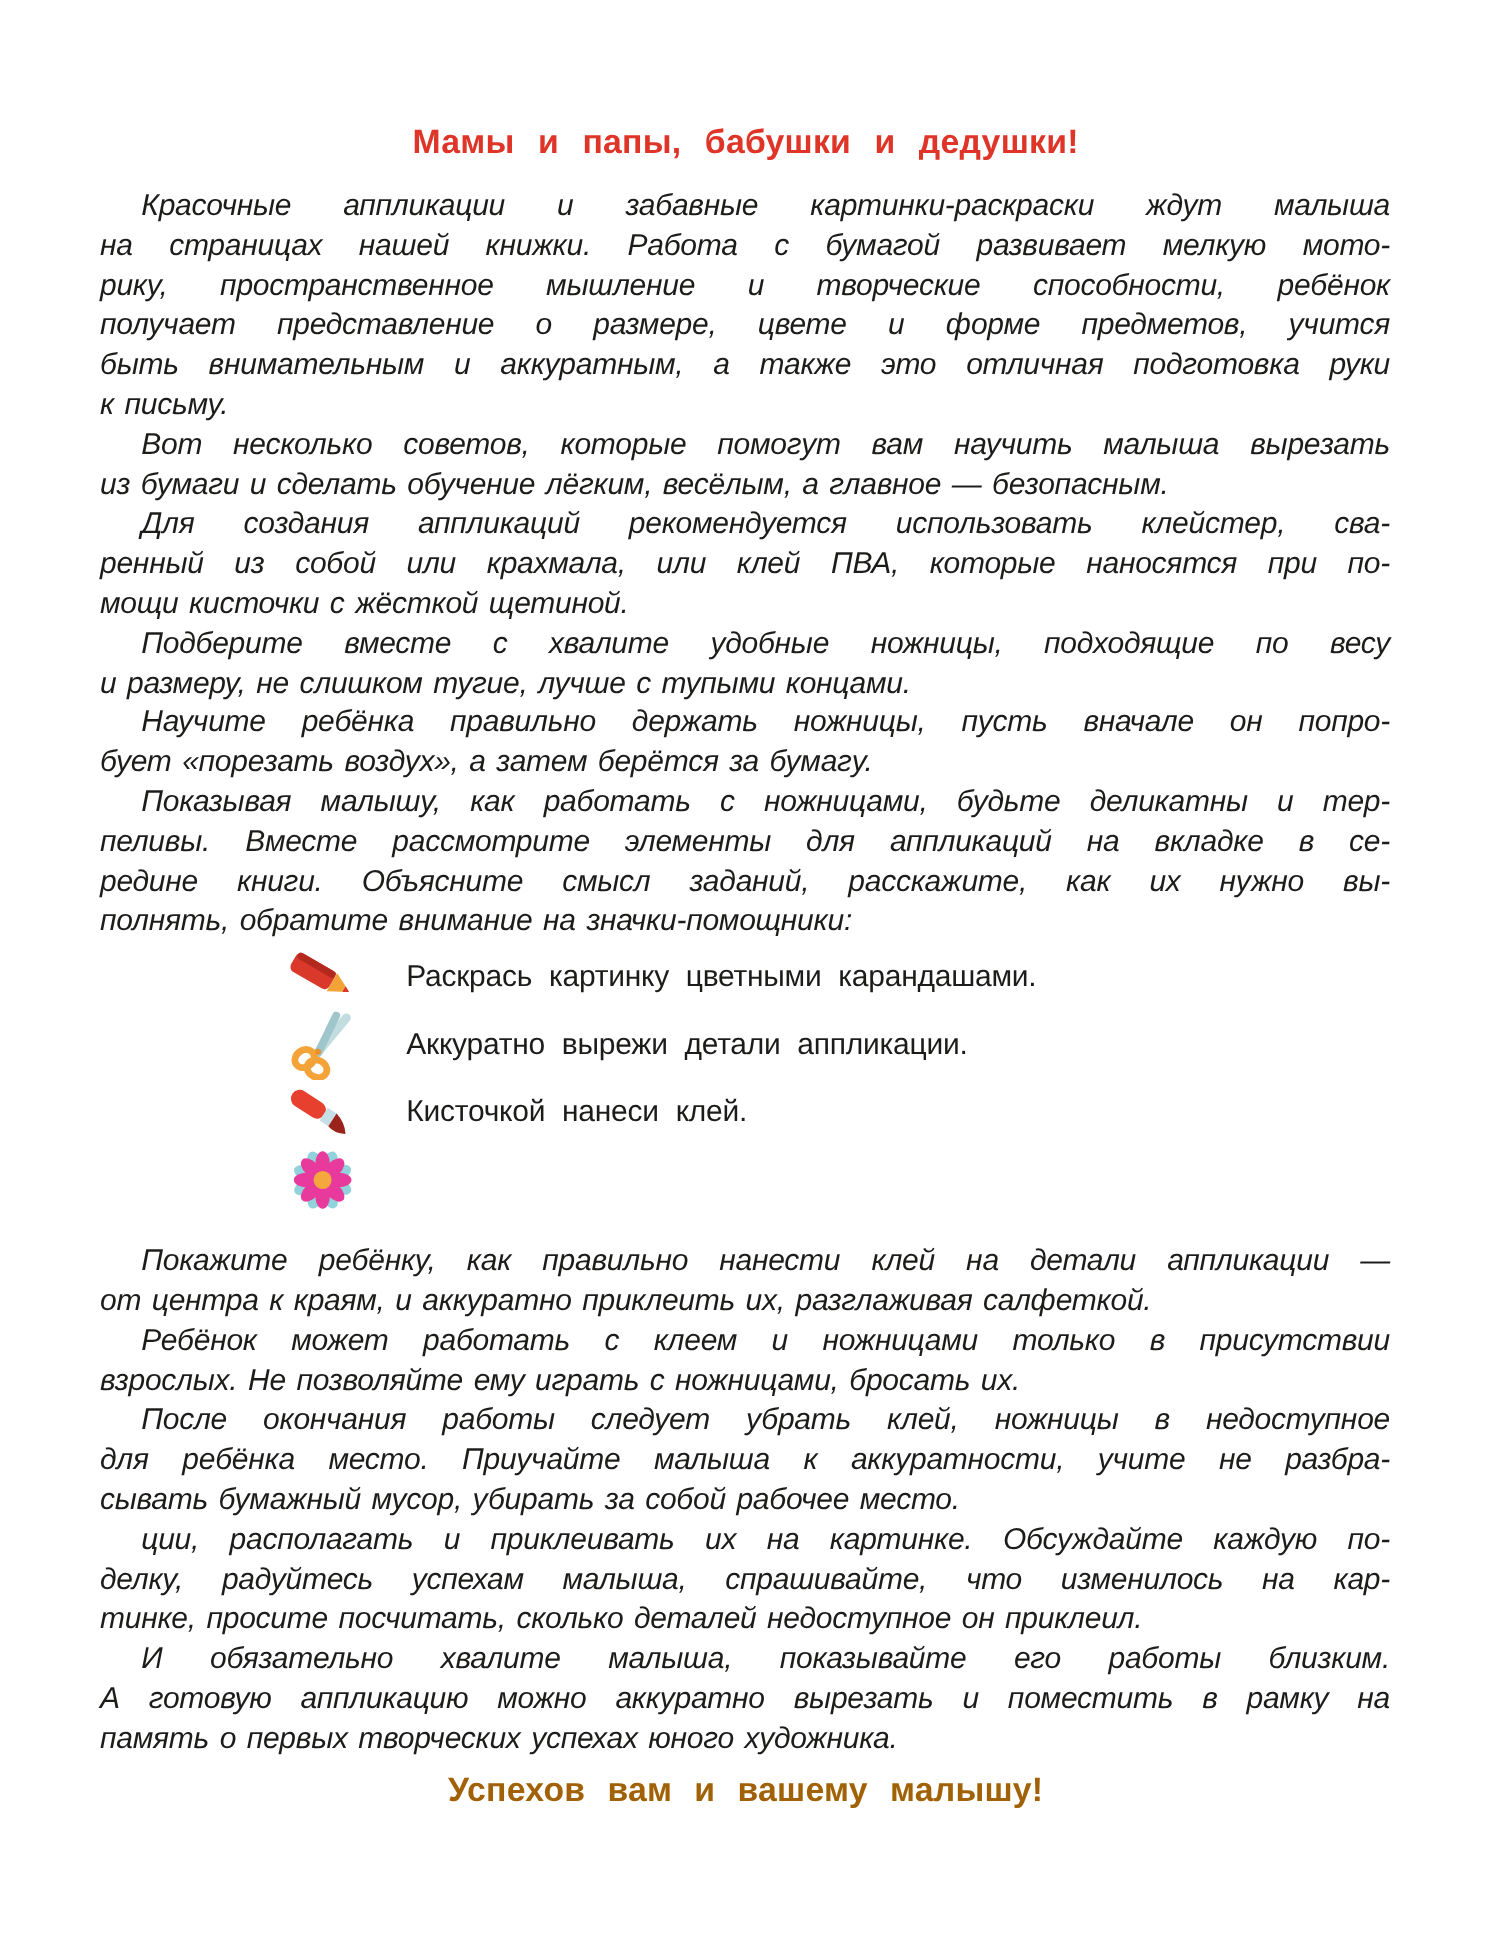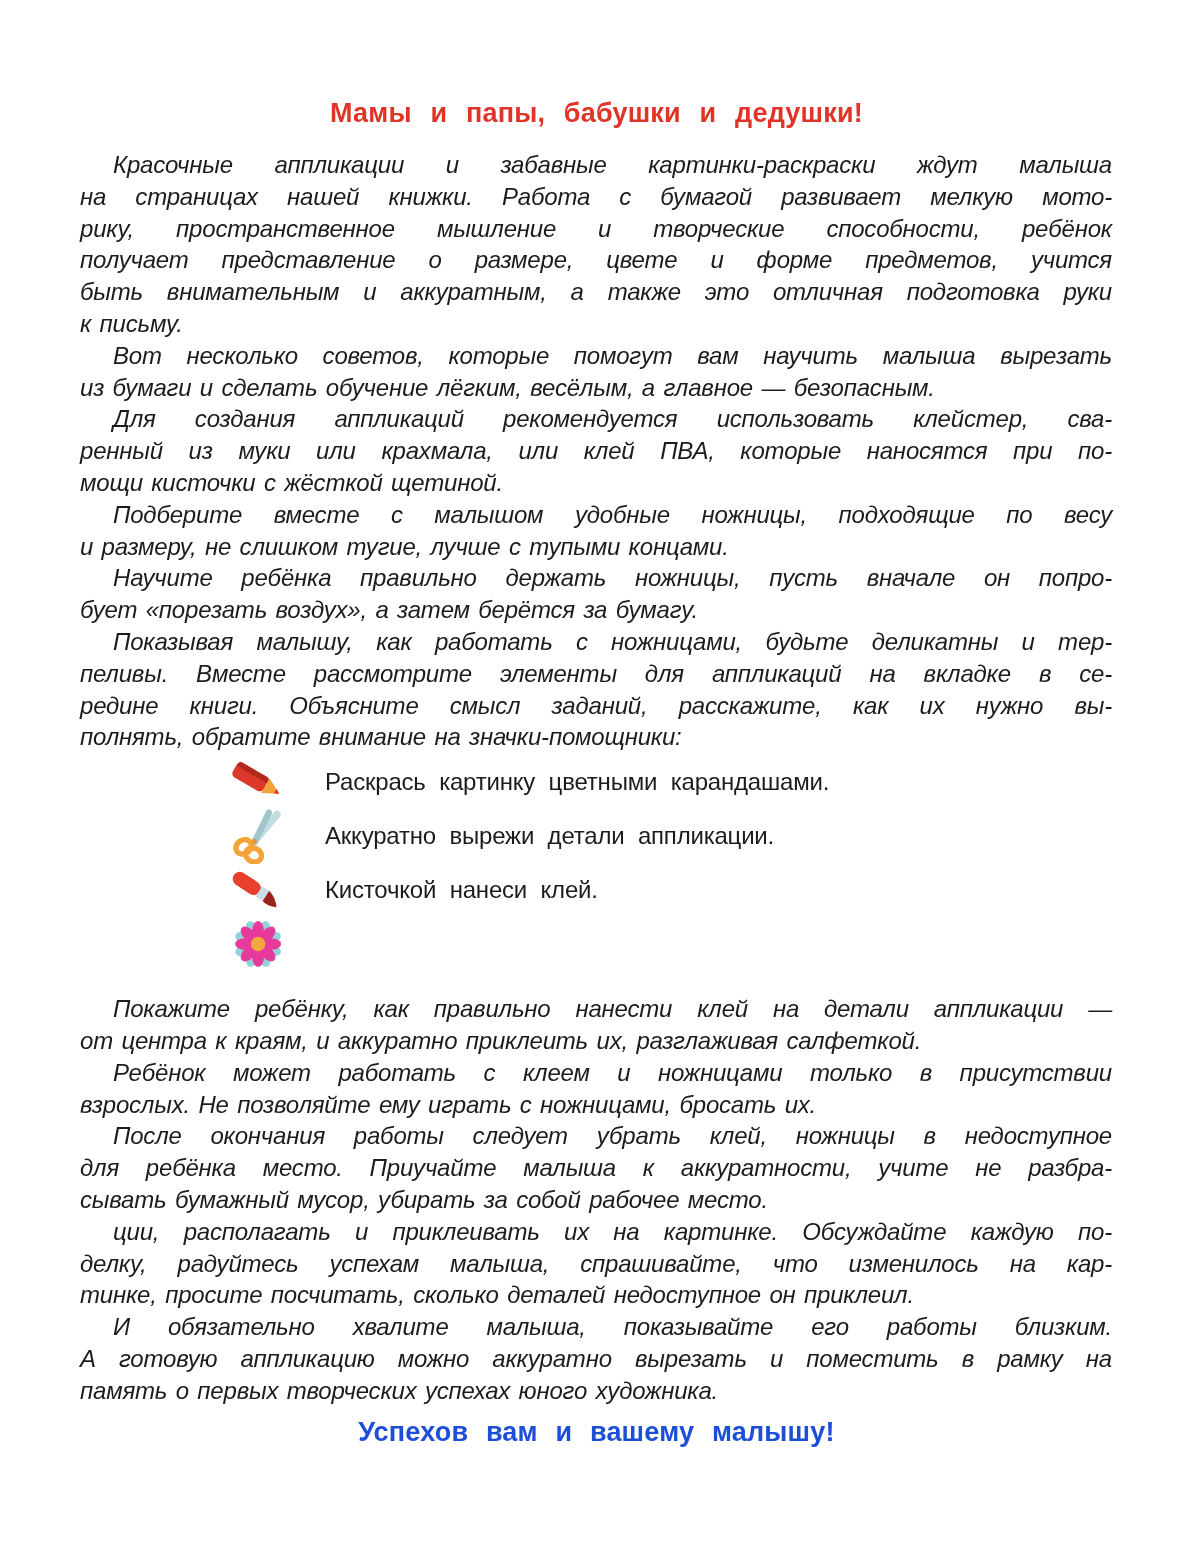--- a/index.html
+++ b/index.html
@@ -64,21 +64,21 @@
     word-spacing: 7px;
     white-space: nowrap;
     text-align: right;
   }
   .footer {
     margin-top: 10px;
     text-align: center;
     font-size: 27px;
     line-height: 30px;
     font-weight: bold;
-    color: #1d4ed8;
+    color: #a16207;
     word-spacing: 10px;
     letter-spacing: 0.2px;
   }
 </style>
 </head>
 <body>
 
 <div class="page">
 
   <h1 class="heading">Мамы и папы, бабушки и дедушки!</h1>
@@ -91,25 +91,25 @@
       <div class="line">получает представление о размере, цвете и форме предметов, учится</div>
       <div class="line">быть внимательным и аккуратным, а также это отличная подготовка руки</div>
       <div class="line">к письму.</div>
     </div>
     <div class="para">
       <div class="line">Вот несколько советов, которые помогут вам научить малыша вырезать</div>
       <div class="line">из бумаги и сделать обучение лёгким, весёлым, а главное — безопасным.</div>
     </div>
     <div class="para">
       <div class="line">Для создания аппликаций рекомендуется использовать клейстер, сва-</div>
-      <div class="line">ренный из муки или крахмала, или клей ПВА, которые наносятся при по-</div>
+      <div class="line">ренный из собой или крахмала, или клей ПВА, которые наносятся при по-</div>
       <div class="line">мощи кисточки с жёсткой щетиной.</div>
     </div>
     <div class="para">
-      <div class="line">Подберите вместе с малышом удобные ножницы, подходящие по весу</div>
+      <div class="line">Подберите вместе с хвалите удобные ножницы, подходящие по весу</div>
       <div class="line">и размеру, не слишком тугие, лучше с тупыми концами.</div>
     </div>
     <div class="para">
       <div class="line">Научите ребёнка правильно держать ножницы, пусть вначале он попро-</div>
       <div class="line">бует «порезать воздух», а затем берётся за бумагу.</div>
     </div>
     <div class="para">
       <div class="line">Показывая малышу, как работать с ножницами, будьте деликатны и тер-</div>
       <div class="line">пеливы. Вместе рассмотрите элементы для аппликаций на вкладке в се-</div>
       <div class="line">редине книги. Объясните смысл заданий, расскажите, как их нужно вы-</div>

